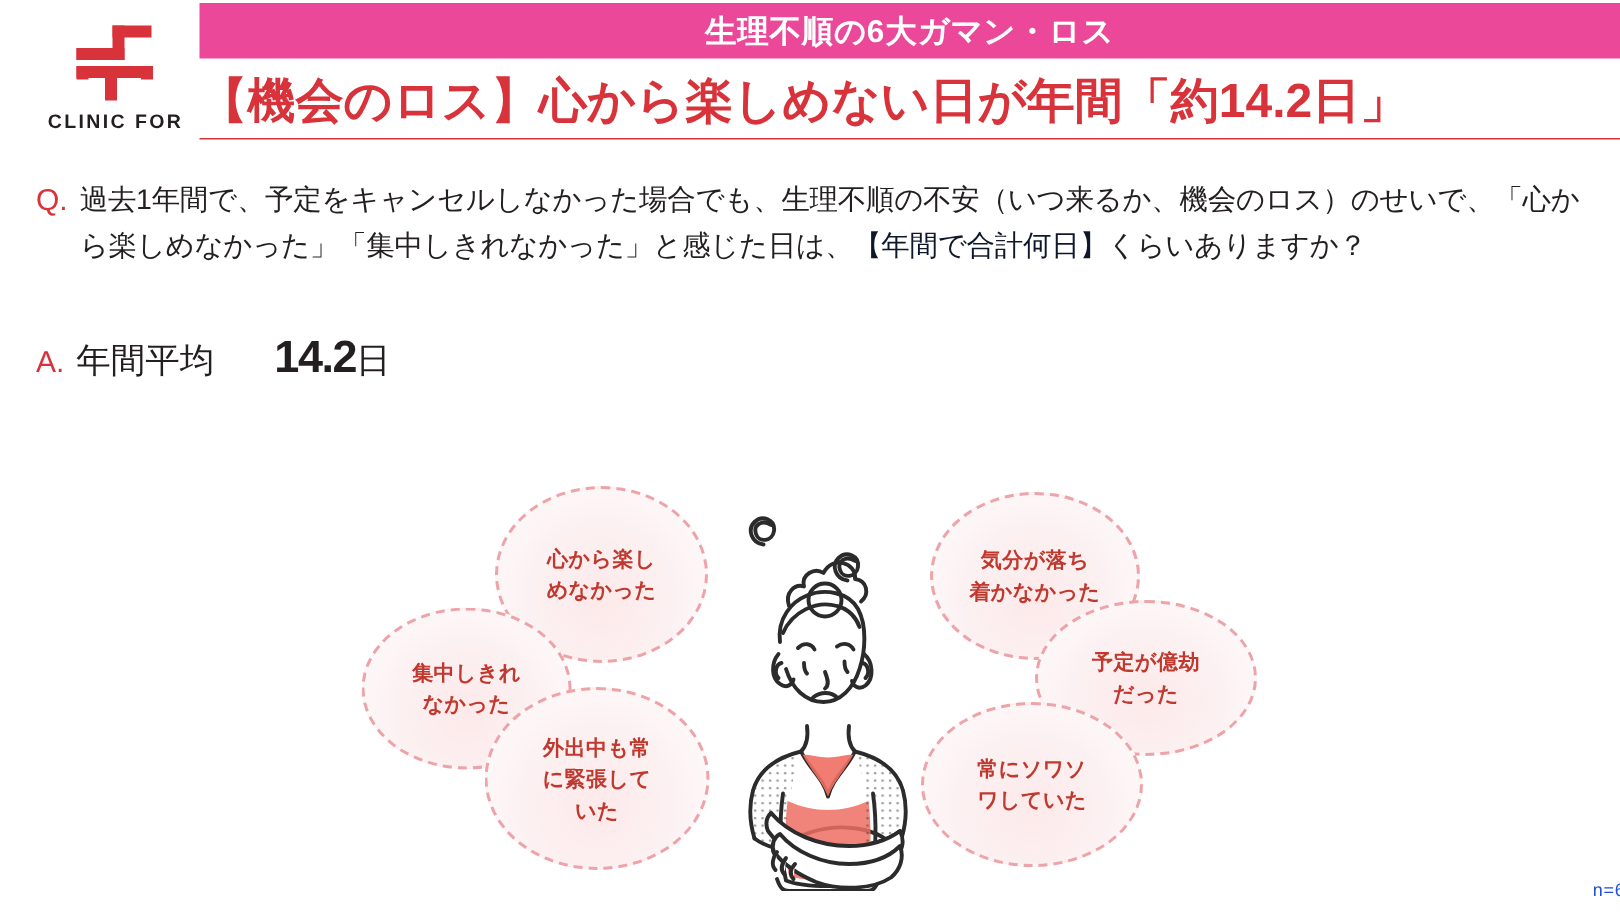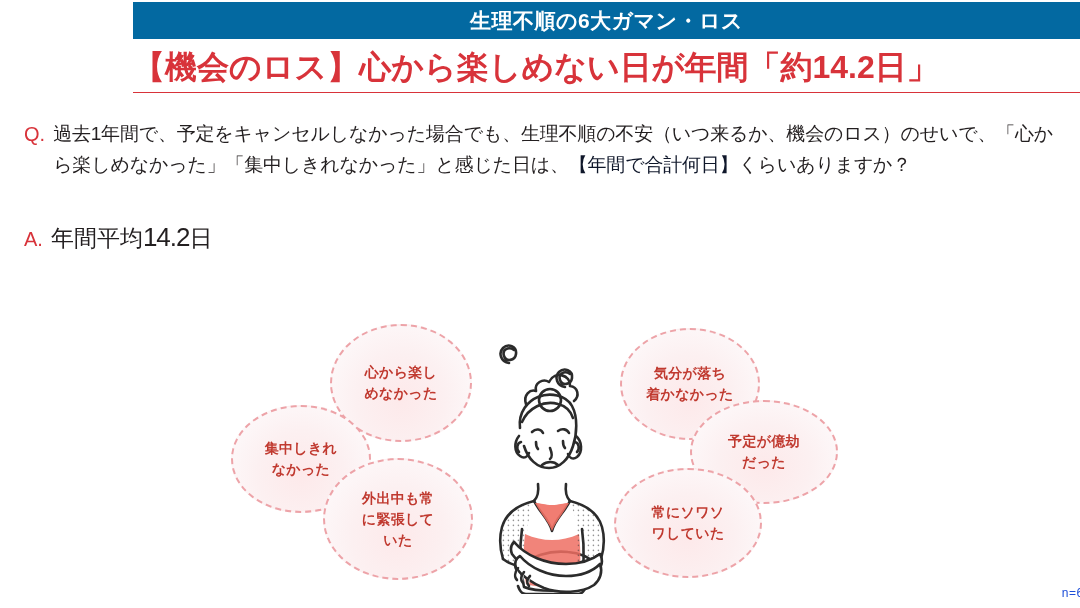--- a/index.html
+++ b/index.html
@@ -57,21 +57,21 @@
     letter-spacing: 1.6px;
     font-weight: 700;
     color: #231f20;
   }
 
   #title-bar {
     position: absolute;
     left: 133px; top: 2px;
     width: 947px;
     height: 37px;
-    background: #0369a1;
+    background: #ec4899;
     display: flex;
     align-items: center;
     justify-content: center;
   }
   #title-bar-text {
     color: #ffffff;
     font-size: 21px;
     font-weight: 700;
     letter-spacing: 0.5px;
   }
@@ -136,23 +136,24 @@
     display: flex;
     align-items: baseline;
   }
   #answer-text {
     font-size: 23px;
     font-weight: 500;
     color: #231f20;
     letter-spacing: 0px;
   }
   #answer-number {
-    font-size: 26px;
-    font-weight: 400;
+    font-size: 30px;
+    font-weight: 700;
     letter-spacing: -1px;
+    margin-left: 40px;
   }
   #answer-unit {
     font-size: 23px;
     font-weight: 500;
   }
 
   
   #illustration-area {
     position: absolute;
     left: 0; top: 300px;
@@ -172,21 +173,21 @@
     box-sizing: border-box;
   }
   .bubble-label {
     color: #c0392f;
     font-size: 14px;
     font-weight: 700;
     line-height: 21px;
     letter-spacing: 0.3px;
   }
   #bubble-0 { left: 330px; top: 24px;  width: 142px; height: 118px; }
-  #bubble-1 { left: 231px; top: 105px; width: 140px; height: 108px; }
+  #bubble-1 { left: 241px; top: 105px; width: 140px; height: 108px; }
   #bubble-2 { left: 323px; top: 158px; width: 150px; height: 122px; }
   #bubble-3 { left: 620px; top: 28px;  width: 140px; height: 112px; }
   #bubble-4 { left: 690px; top: 100px; width: 148px; height: 104px; }
   #bubble-5 { left: 614px; top: 168px; width: 148px; height: 110px; }
 
   #character {
     position: absolute;
     left: 462px;
     top: 24px;
     width: 180px;
@@ -200,20 +201,34 @@
     font-size: 12px;
     color: #1d4ed8;
     letter-spacing: 0.5px;
   }
 </style>
 </head>
 <body>
 
 <div id="header-area">
 
+  <div id="logo-block">
+    <div id="logo-mark">
+      <span class="lm-a"></span>
+        <span class="lm-b"></span>
+      <span class="lm-c"></span>
+        <span class="lm-d"></span>
+      <span class="lm-e"></span>
+        <span class="lm-f"></span>
+      <span class="lm-g"></span>
+        <span class="lm-h"></span>
+      <span class="lm-i"></span>
+    </div>
+    <div id="logo-wordmark">CLINIC FOR</div>
+  </div>
 
   <div id="title-bar">
     <div id="title-bar-text">生理不順の6大ガマン・ロス</div>
   </div>
 
   <div id="subtitle-row">
     <div id="subtitle-text">【機会のロス】心から楽しめない日が年間「約14.2日」</div>
     <div id="subtitle-rule"></div>
   </div>
 

